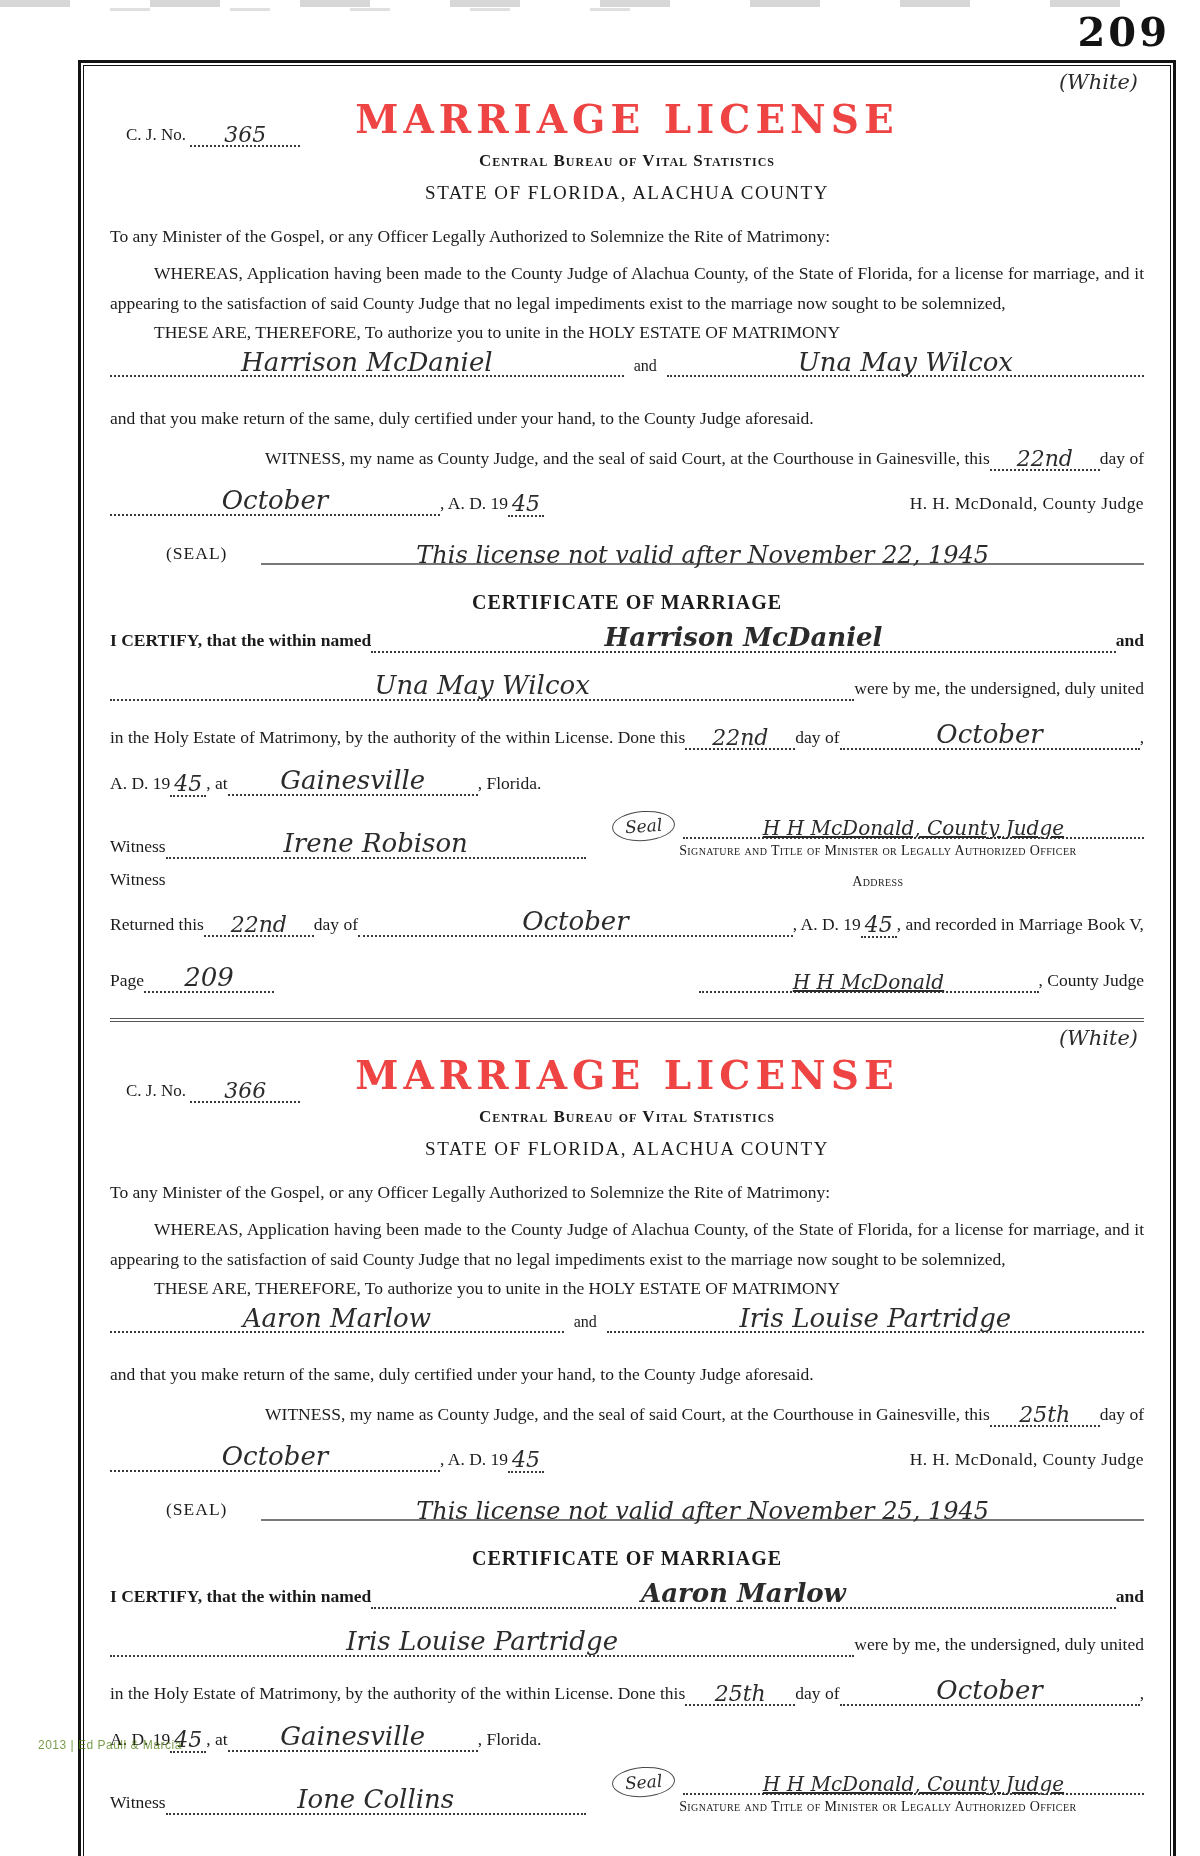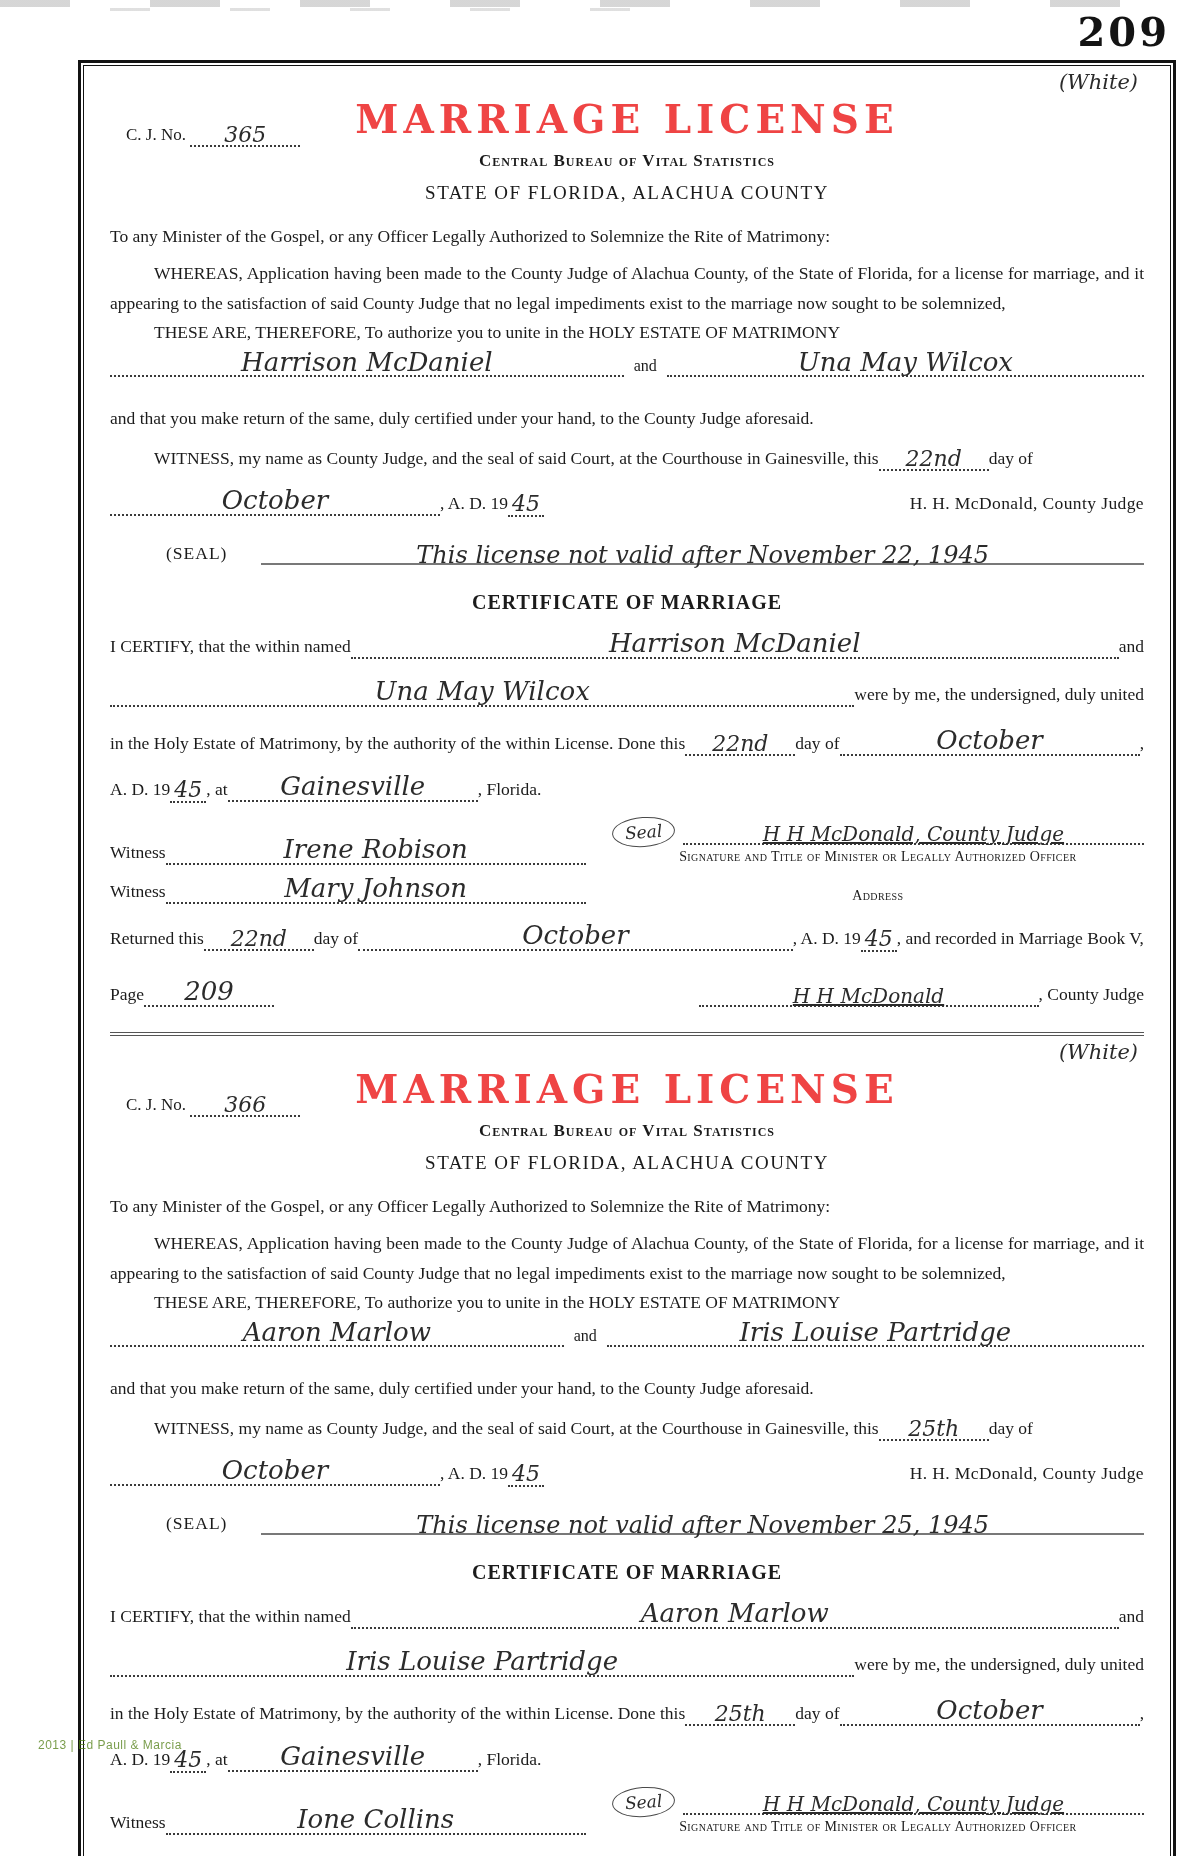--- a/index.html
+++ b/index.html
@@ -55,21 +55,21 @@
     font-size:17px;letter-spacing:1px;margin-top:9px;
   }
   .stateline{text-align:center;font-size:19px;letter-spacing:1.5px;margin-top:11px;}
 
   .par{font-size:17.5px;line-height:1.7;text-align:justify;margin:0;}
   .salutation{margin-top:18px;text-align:left;}
   .whereas{margin-top:7px;text-indent:44px;}
   .these{margin-top:4px;padding-left:44px;font-size:17.5px;}
 
   .row{display:flex;align-items:baseline;font-size:17.5px;margin-top:0;}
-  .indent{padding-left:44px;}
+  .indent{padding-left:44px;justify-content:flex-end;}
   .fill{
     display:inline-block;border-bottom:2px dotted #3a3a3a;
     text-align:center;vertical-align:baseline;
   }
   .grow{flex:1 1 auto;}
   .name-line{display:flex;align-items:baseline;margin-top:6px;height:42px;}
   .and{padding:0 10px;font-size:16px;}
 
   .return-clause{margin-top:13px;text-align:left;}
   .witness-row{margin-top:12px;}
@@ -80,21 +80,21 @@
   .right-judge{margin-left:auto;font-size:17.5px;letter-spacing:.4px;}
 
   .seal-row{display:flex;align-items:baseline;margin-top:12px;height:40px;}
   .seal-label{padding-left:56px;font-size:17.5px;letter-spacing:1px;}
   .note-rule{flex:1;margin-left:34px;border-bottom:2px solid #787878;text-align:center;}
 
   .cert-title{
     text-align:center;font-weight:700;font-size:20px;
     letter-spacing:1px;margin-top:12px;
   }
-  .certify-row{margin-top:16px;height:40px;}
+  .certify-row{margin-top:10px;height:40px;font-weight:bold;}
   .bride-row{margin-top:8px;height:40px;}
   .holy-row{margin-top:9px;height:40px;}
   .ad-row{margin-top:6px;height:40px;}
   .fill-place{min-width:250px;}
 
   .row2{display:flex;align-items:flex-end;font-size:17.5px;}
   .sig-a{margin-top:4px;}
   .sig-b{margin-top:10px;}
   .wit{flex:0 0 46%;display:flex;align-items:baseline;}
   .sigcol{flex:1;margin-left:26px;display:flex;flex-direction:column;}
@@ -217,21 +217,20 @@
           <span class="seal-oval hw">Seal</span>
           <span class="fill grow"><span class="hw hw-sig">H H McDonald, County Judge</span></span>
         </div>
         <div class="caption">Signature and Title of Minister or Legally Authorized Officer</div>
       </div>
     </div>
 
     <div class="row2 sig-b">
       <div class="wit">
         <span>Witness</span>
-        <span class="fill grow"><span class="hw hw-lg">Mary Johnson</span></span>
       </div>
       <div class="sigcol">
         <div class="caption">Address</div>
       </div>
     </div>
 
     <div class="row returned-row">
       <span>Returned this</span>
       <span class="fill fill-day"><span class="hw hw-md">22nd</span></span>
       <span>day of</span>

